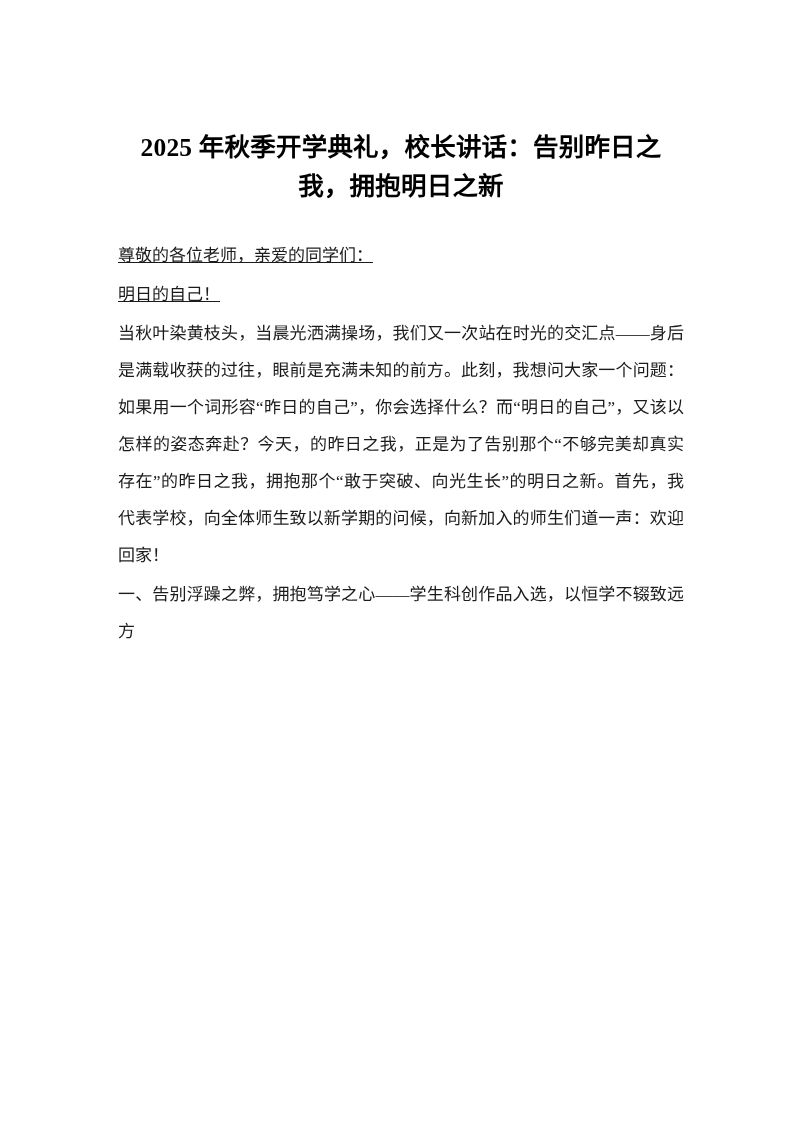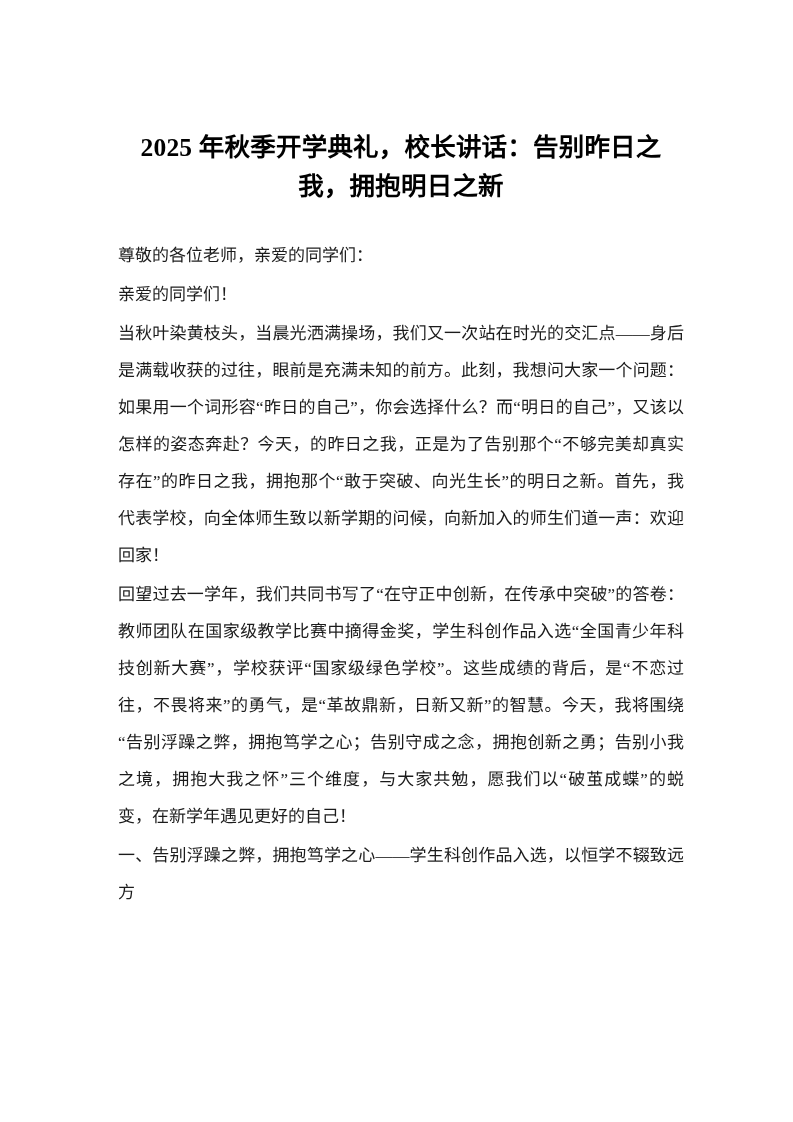--- a/index.html
+++ b/index.html
@@ -60,20 +60,21 @@
     text-align: justify;
     text-justify: inter-ideograph;
     text-align-last: left;
     color: #1b1b1b;
     word-break: break-all;
     font-family: "Liberation Serif", "DejaVu Serif", serif;
   }
 
   p.para.short {
     text-align: left;
+    text-decoration: underline;
   }
 
   p.heading-para {
     margin: 0;
     padding: 0;
     font-size: 17px;
     line-height: 37px;
     text-align: justify;
     text-justify: inter-ideograph;
     text-align-last: left;
@@ -86,23 +87,22 @@
 
 <div class="page">
   <div class="content">
 
     <h1 class="doc-title">2025 年秋季开学典礼，校长讲话：告别昨日之我，拥抱明日之新</h1>
 
     <div class="body-block">
 
       <p class="para short">尊敬的各位老师，亲爱的同学们：</p>
 
-      <p class="para short">亲爱的同学们！</p>
+      <p class="para short">明日的自己！</p>
 
       <p class="para">当秋叶染黄枝头，当晨光洒满操场，我们又一次站在时光的交汇点——身后是满载收获的过往，眼前是充满未知的前方。此刻，我想问大家一个问题：如果用一个词形容“昨日的自己”，你会选择什么？而“明日的自己”，又该以怎样的姿态奔赴？今天，的昨日之我，正是为了告别那个“不够完美却真实存在”的昨日之我，拥抱那个“敢于突破、向光生长”的明日之新。首先，我代表学校，向全体师生致以新学期的问候，向新加入的师生们道一声：欢迎回家！</p>
 
-      <p class="para">回望过去一学年，我们共同书写了“在守正中创新，在传承中突破”的答卷：教师团队在国家级教学比赛中摘得金奖，学生科创作品入选“全国青少年科技创新大赛”，学校获评“国家级绿色学校”。这些成绩的背后，是“不恋过往，不畏将来”的勇气，是“革故鼎新，日新又新”的智慧。今天，我将围绕“告别浮躁之弊，拥抱笃学之心；告别守成之念，拥抱创新之勇；告别小我之境，拥抱大我之怀”三个维度，与大家共勉，愿我们以“破茧成蝶”的蜕变，在新学年遇见更好的自己！</p>
 
       <p class="heading-para">一、告别浮躁之弊，拥抱笃学之心——学生科创作品入选，以恒学不辍致远方</p>
 
     </div>
   </div>
 </div>
 
 </body></html>

